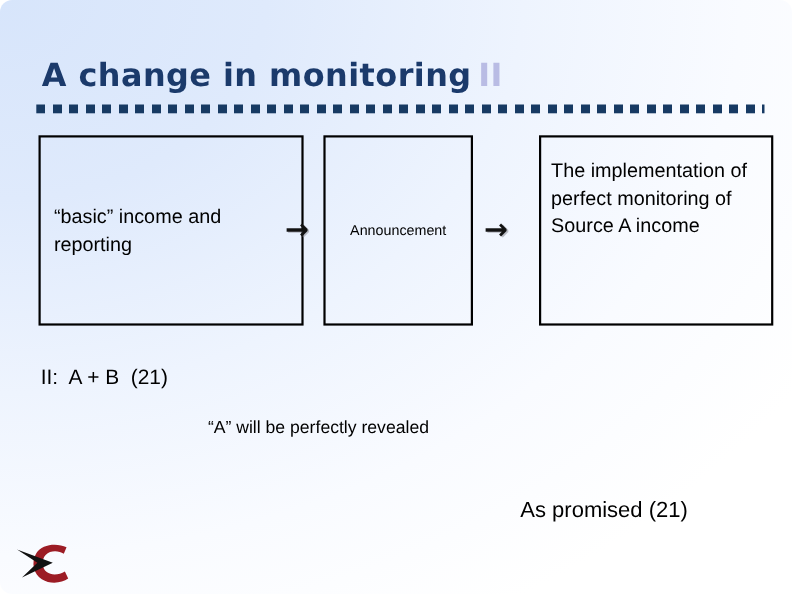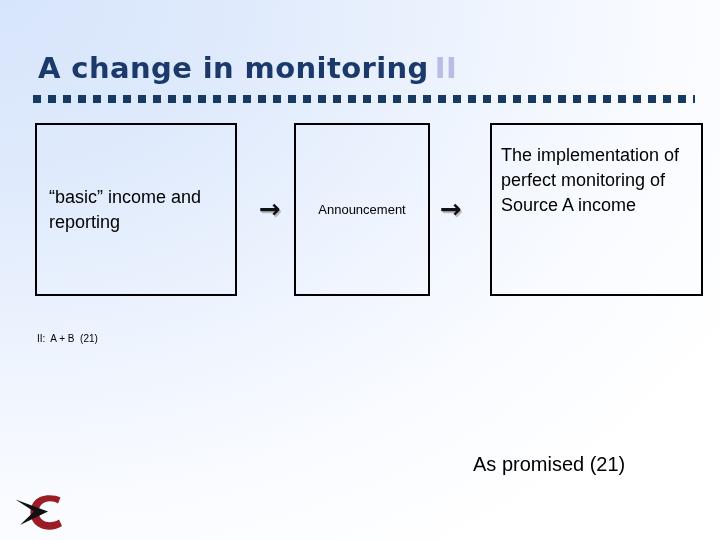--- a/index.html
+++ b/index.html
@@ -11,20 +11,21 @@
     height: 540px;
     font-family: "Liberation Sans", sans-serif;
     overflow: hidden;
   }
   #slide {
     position: relative;
     width: 720px;
     height: 540px;
     background:
       radial-gradient(120% 120% at 0% 0%, #d7e5fb 0%, #dfeafc 28%, #eef4fe 55%, #f9fbff 78%, #ffffff 100%);
+    border-radius: 11px;
   }
 
   
   #title-area {
     position: absolute;
     left: 38px;
     top: 48px;
     width: 660px;
     height: 46px;
   }
@@ -62,21 +63,21 @@
     position: absolute;
     border: 2px solid #000000;
     box-sizing: border-box;
     background: transparent;
     color: #000000;
     font-family: "Liberation Sans", sans-serif;
   }
   #box-basic {
     left: 35px;
     top: 123px;
-    width: 202px;
+    width: 241px;
     height: 173px;
     display: flex;
     align-items: center;
     padding: 0 12px;
   }
   #box-basic .box-text {
     font-size: 18px;
     line-height: 25px;
     text-align: left;
   }
@@ -121,21 +122,21 @@
     line-height: 1;
   }
   #arrow-1 { left: 259px; top: 196px; }
   #arrow-2 { left: 440px; top: 196px; }
 
   
   #line-ii {
     position: absolute;
     left: 37px;
     top: 333px;
-    font-size: 10px;
+    font-size: 19px;
     color: #000000;
     white-space: pre;
   }
   #line-revealed {
     position: absolute;
     left: 189px;
     top: 381px;
     font-size: 16px;
     color: #000000;
     white-space: nowrap;
@@ -196,20 +197,21 @@
   </div>
 
   <div class="flow-arrow" id="arrow-2">→</div>
 
   <div class="flow-box" id="box-implementation">
     <div class="box-text">The implementation of perfect monitoring of Source A income</div>
   </div>
 
   <div id="line-ii">II:  A + B  (21)</div>
 
+  <div id="line-revealed">“A” will be perfectly revealed</div>
 
 
   <div id="line-promised">As promised (21)</div>
 
   <div id="logo">
     <svg width="62" height="42" viewBox="0 0 62 42">
       <path d="M46.5 6.5 C 38 2.5, 24 3.5, 19 12 C 14 20.5, 16.5 31, 24 35.5 C 32 40.5, 42 39, 48 35 L 45 28.5 C 40 31.5, 33 32.5, 28.5 29 C 24 25.5, 23.5 17.5, 27.5 13.5 C 32 9, 39.5 9.5, 44 12.5 Z" fill="#9c1c25"></path>
       <path d="M1.5 8.5 L 34 20.5 L 6 34 L 20 20.5 Z" fill="#111111"></path>
     </svg>
   </div>

